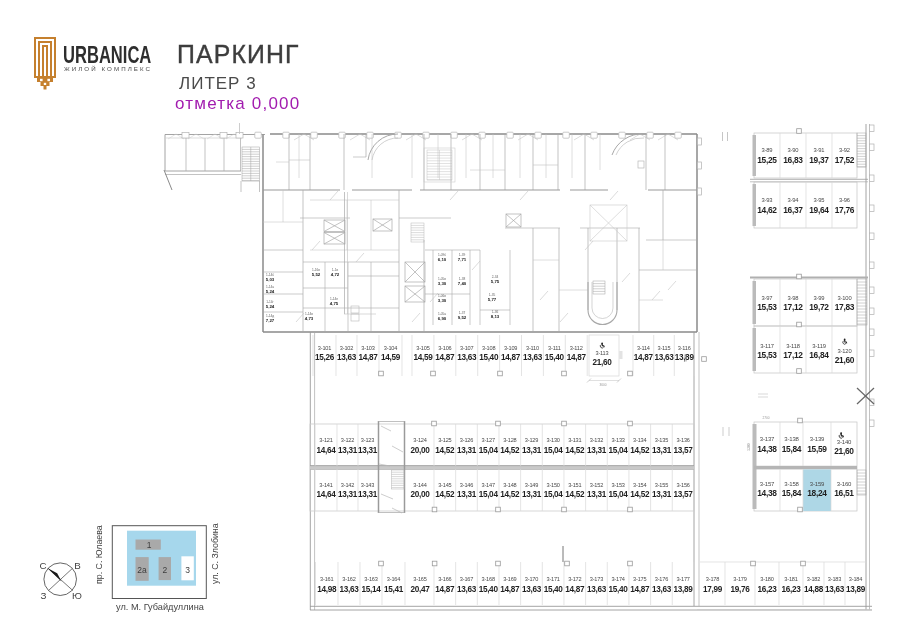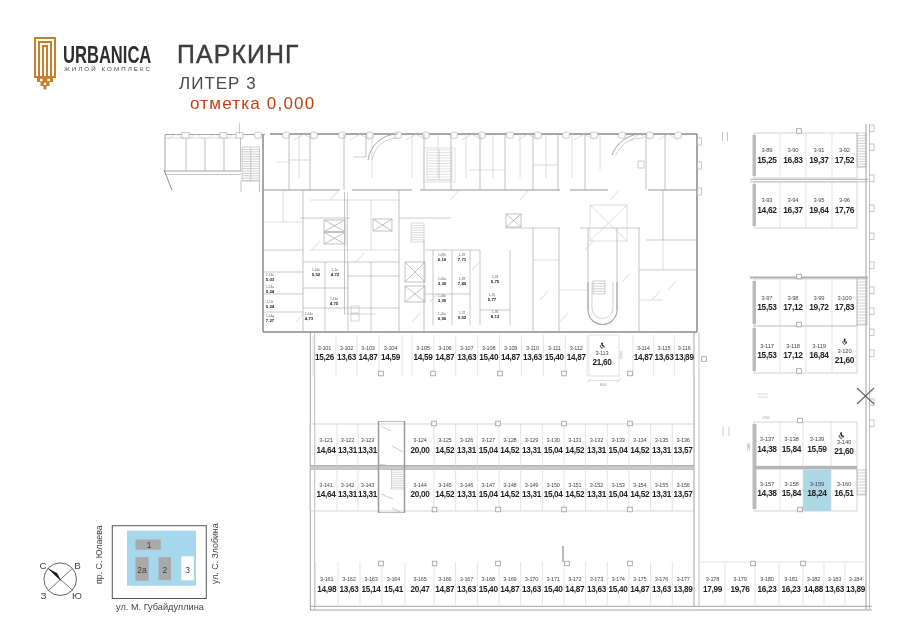--- a/index.html
+++ b/index.html
@@ -25,21 +25,21 @@
 </g>
 </svg>
 
 <div style="position:absolute;left:63px;top:42px;font-weight:bold;font-size:23px;color:#2e2e2e;transform:scale(0.72,1);transform-origin:0 0;white-space:nowrap">URBANICA</div>
 <div style="position:absolute;left:64px;top:65px;font-size:6.2px;color:#4a4a4a;letter-spacing:2.05px;white-space:nowrap">ЖИЛОЙ КОМПЛЕКС</div>
 
 <div style="position:absolute;left:177px;top:39px;font-size:26px;color:#3d3d3d;letter-spacing:1.2px;-webkit-text-stroke:0.4px #3d3d3d;transform:scale(0.955,1);transform-origin:0 0">ПАРКИНГ</div>
 
 <div style="position:absolute;left:179px;top:74px;font-size:17px;color:#4a4a4a;letter-spacing:1px">ЛИТЕР 3</div>
 
-<div style="position:absolute;left:190px;top:94px;font-size:17px;color:#c2410c;letter-spacing:1.2px">отметка 0,000</div>
+<div style="position:absolute;left:175px;top:94px;font-size:17px;color:#a21caf;letter-spacing:1.2px">отметка 0,000</div>
 
 <svg style="position:absolute;left:0;top:0" width="900" height="636" viewBox="0 0 900 636">
 
 <g>
 <line x1="270" y1="134" x2="697" y2="134" stroke="#8a8a8a" stroke-width="1.5"></line>
 <line x1="697" y1="134" x2="697" y2="332" stroke="#8a8a8a" stroke-width="1.5"></line>
 <line x1="263" y1="134" x2="263" y2="332" stroke="#8a8a8a" stroke-width="1.5"></line>
 <line x1="263" y1="332" x2="697" y2="332" stroke="#8a8a8a" stroke-width="1.5"></line>
 </g>
 

